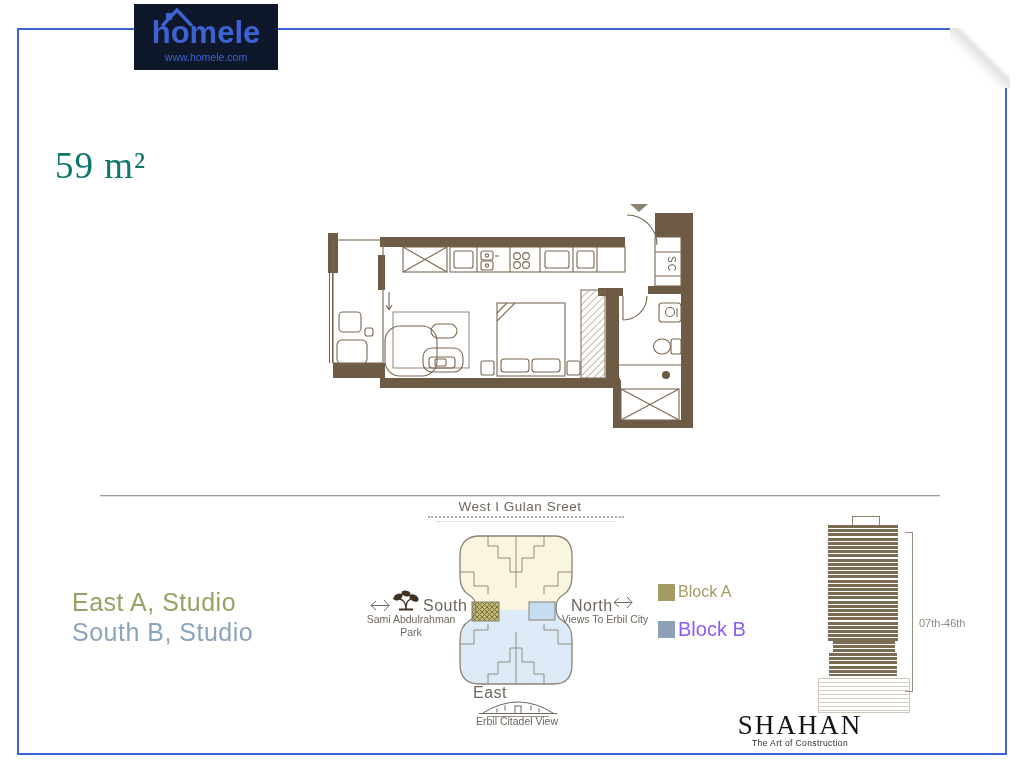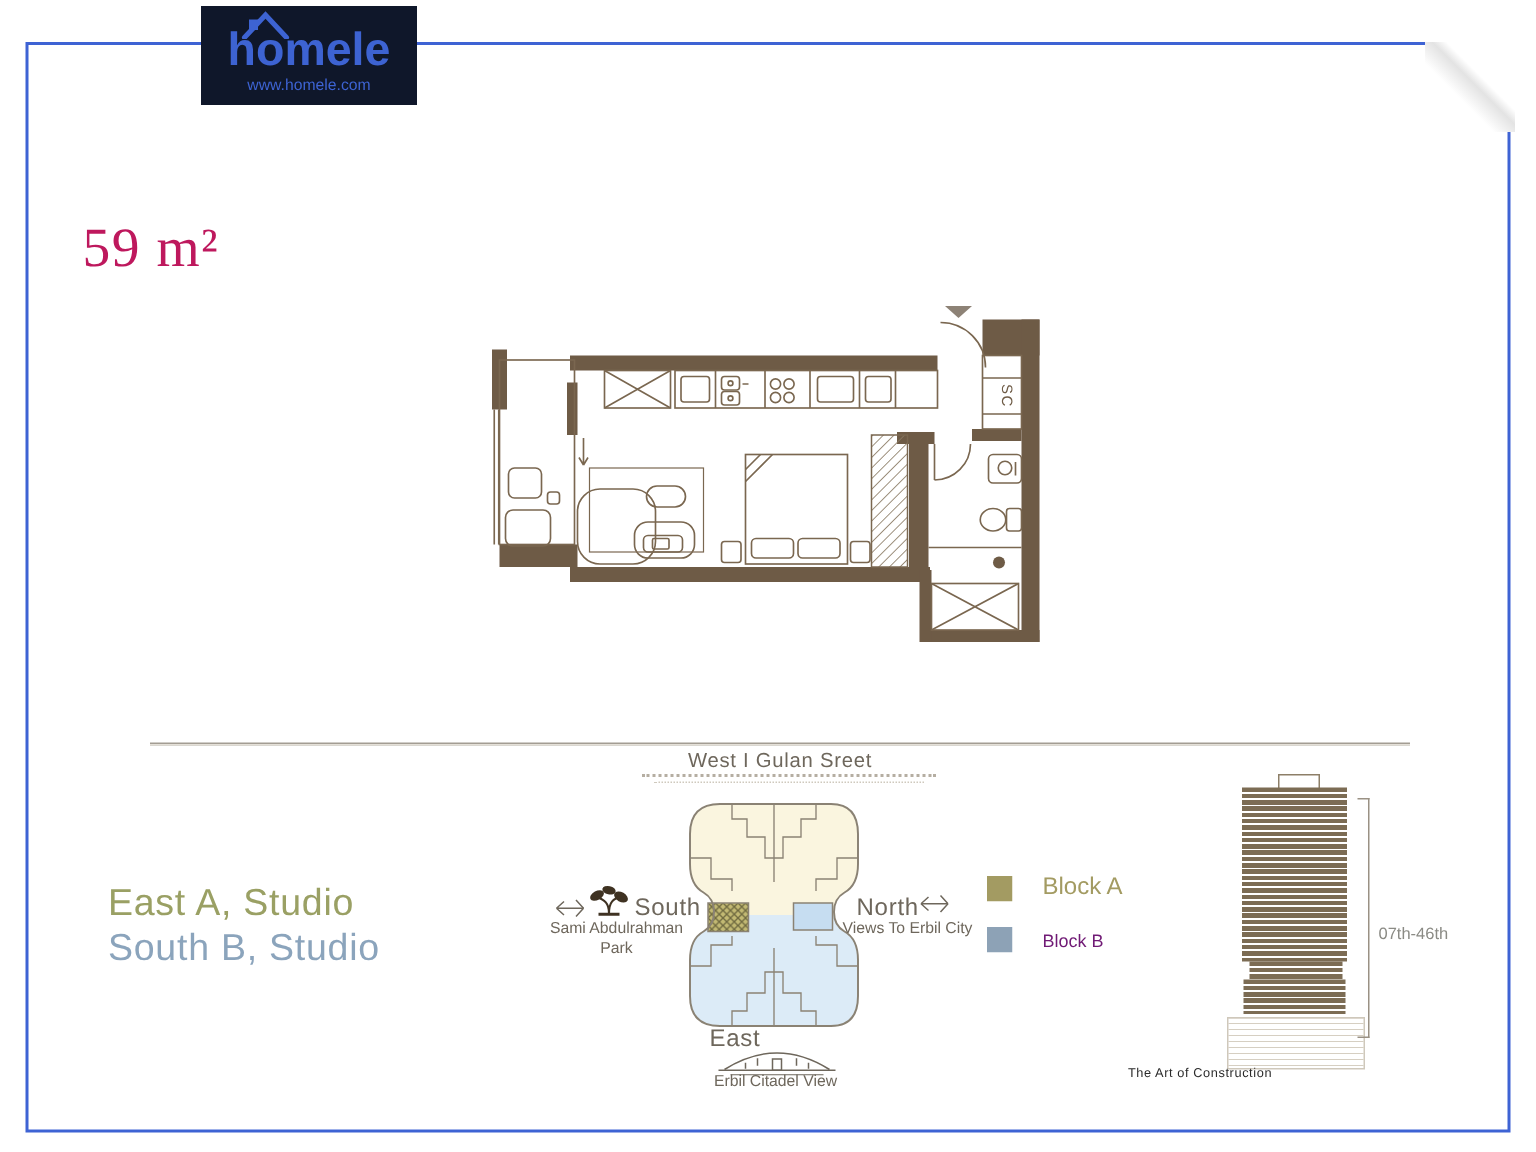--- a/index.html
+++ b/index.html
@@ -15,42 +15,42 @@
   .logo-box{position:absolute;left:134px;top:4px;width:144px;height:66px;background:#0f172a;
             text-align:center;}
   .logo-text{font-size:31px;font-weight:bold;color:#3d63d2;letter-spacing:0px;line-height:34px;
              margin-top:12px;}
   .logo-url{font-size:10.5px;color:#3d63d2;margin-top:1px;}
   .roof{position:absolute;left:26px;top:2px;}
   
   .title{position:absolute;left:50px;top:62px;font-family:"Liberation Serif",serif;
          font-size:66px;color:#ad9169;letter-spacing:3px;}
   .area{position:absolute;left:55px;top:144px;font-family:"Liberation Serif",serif;
-        font-size:37px;color:#be185d;letter-spacing:1px;}
+        font-size:37px;color:#0f766e;letter-spacing:1px;}
   
   .divider{position:absolute;left:100px;top:495px;width:840px;height:1px;background:#a39d93;
            border-bottom:1px solid #e4e0d8;}
   .street{position:absolute;left:370px;top:499px;width:300px;text-align:center;
           font-size:13.5px;color:#6e675c;letter-spacing:.5px;}
   .dashes{position:absolute;left:428px;top:516px;width:196px;height:0;
           border-top:2px dotted #b5aea2;}
   .dashes2{position:absolute;left:436px;top:521px;width:180px;height:0;
           border-top:1px dotted #cfc9bd;}
   .compass-label{font-size:16px;color:#6e675c;letter-spacing:.5px;}
   .compass-desc{font-size:10.5px;color:#6e675c;line-height:12.5px;text-align:center;}
   
   .blockA-title{position:absolute;left:72px;top:588px;font-size:25px;font-weight:500;
                 color:#9aa064;letter-spacing:.5px;}
   .blockB-title{position:absolute;left:72px;top:618px;font-size:25px;font-weight:500;
                 color:#8ba4bc;letter-spacing:.5px;}
   
   .legend{position:absolute;left:658px;top:583px;}
-  .legend-row{display:flex;align-items:center;gap:20px;margin-bottom:17px;}
+  .legend-row{display:flex;align-items:center;gap:3px;margin-bottom:17px;}
   .legend-label-a{font-size:16px;color:#a39b62;}
-  .legend-label-b{font-size:12px;color:#701a75;}
+  .legend-label-b{font-size:20px;color:#8b5cf6;}
   
   .stripes{background:repeating-linear-gradient(to bottom,#7c6c54 0 3px,#ffffff 3px 4.2px);}
   .notch{position:absolute;left:852px;top:516px;width:26px;height:9px;border:1px solid #8d7f68;
          background:#fff;}
   .seg1{position:absolute;left:828px;top:525px;width:70px;height:116px;}
   .seg2{position:absolute;left:833px;top:641px;width:62px;height:12px;}
   .seg3{position:absolute;left:829px;top:653px;width:68px;height:23px;}
   .podium{position:absolute;left:818px;top:678px;width:90px;height:33px;
           border:1px solid #cfc8bb;
           background:repeating-linear-gradient(to bottom,#ffffff 0 3px,#d6cfc2 3px 4px);}
@@ -261,16 +261,17 @@
   <div class="seg1 stripes"></div>
   <div class="seg2 stripes"></div>
   <div class="seg3 stripes"></div>
   <div class="podium"></div>
   <div class="bracket-line"></div>
   <div class="bracket-t1"></div>
   <div class="bracket-t2"></div>
   <div class="floors">07th-46th</div>
 
   <div class="dev">
+    <div class="dev-name">SHAHAN</div>
     <div class="dev-tag">The Art of Construction</div>
   </div>
 
 </div>
 
 </body></html>

